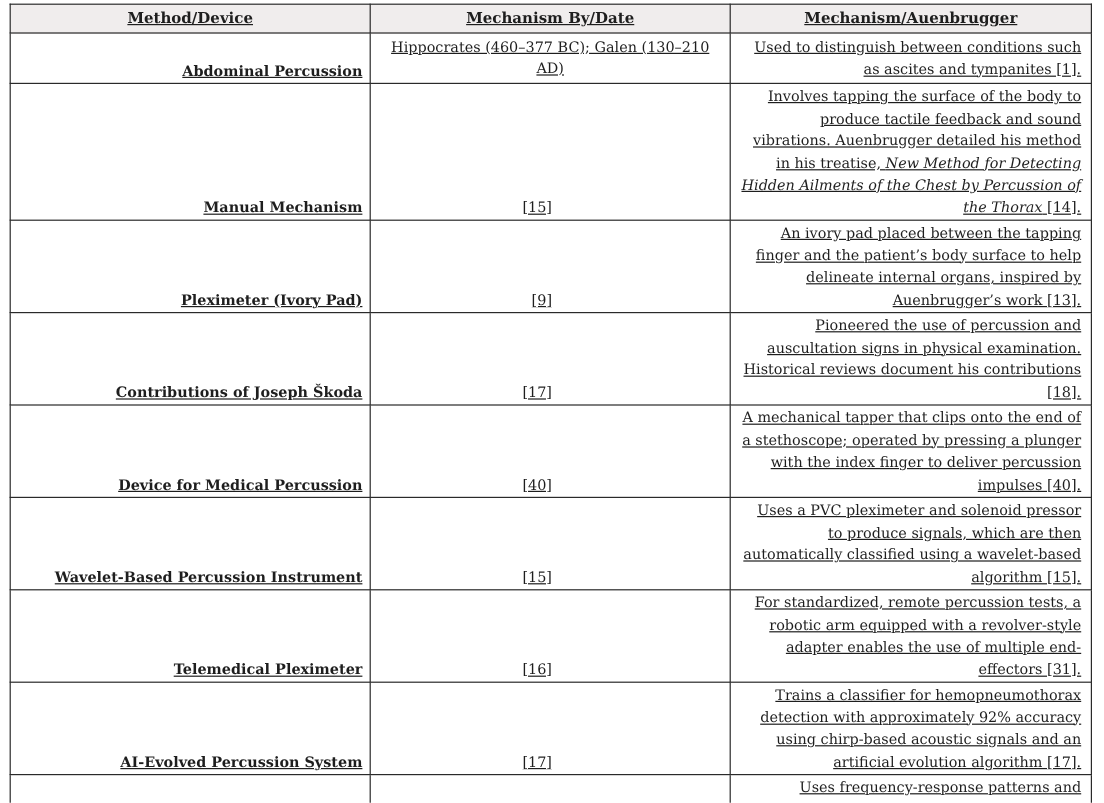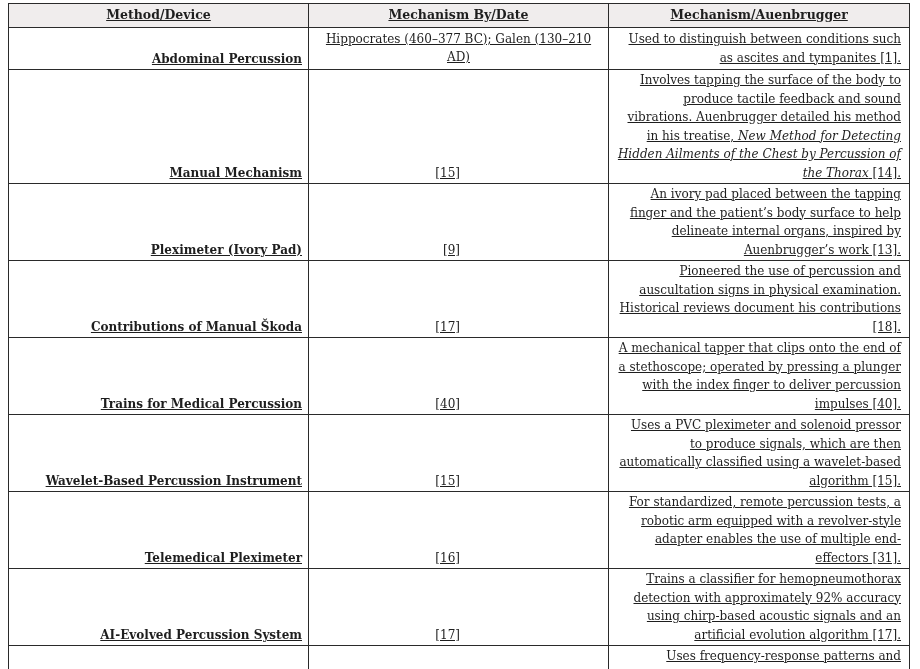--- a/index.html
+++ b/index.html
@@ -91,26 +91,26 @@
       <td class="method">Manual Mechanism</td>
       <td class="inventor">[15]</td>
       <td class="desc"><span>Involves tapping the surface of the body to produce tactile feedback and sound vibrations. Auenbrugger detailed his method in his treatise, </span><em>New Method for Detecting Hidden Ailments of the Chest by Percussion of the Thorax</em><span> [14].</span></td>
     </tr>
     <tr class="r3">
       <td class="method">Pleximeter (Ivory Pad)</td>
       <td class="inventor">[9]</td>
       <td class="desc">An ivory pad placed between the tapping finger and the patient’s body surface to help delineate internal organs, inspired by Auenbrugger’s work [13].</td>
     </tr>
     <tr class="r4">
-      <td class="method">Contributions of Manual Škoda</td>
+      <td class="method">Contributions of Joseph Škoda</td>
       <td class="inventor">[17]</td>
       <td class="desc">Pioneered the use of percussion and auscultation signs in physical examination. Historical reviews document his contributions [18].</td>
     </tr>
     <tr class="r5">
-      <td class="method">Trains for Medical Percussion</td>
+      <td class="method">Device for Medical Percussion</td>
       <td class="inventor">[40]</td>
       <td class="desc">A mechanical tapper that clips onto the end of a stethoscope; operated by pressing a plunger with the index finger to deliver percussion impulses [40].</td>
     </tr>
     <tr class="r6">
       <td class="method">Wavelet-Based Percussion Instrument</td>
       <td class="inventor">[15]</td>
       <td class="desc">Uses a PVC pleximeter and solenoid pressor to produce signals, which are then automatically classified using a wavelet-based algorithm [15].</td>
     </tr>
     <tr class="r7">
       <td class="method">Telemedical Pleximeter</td>

